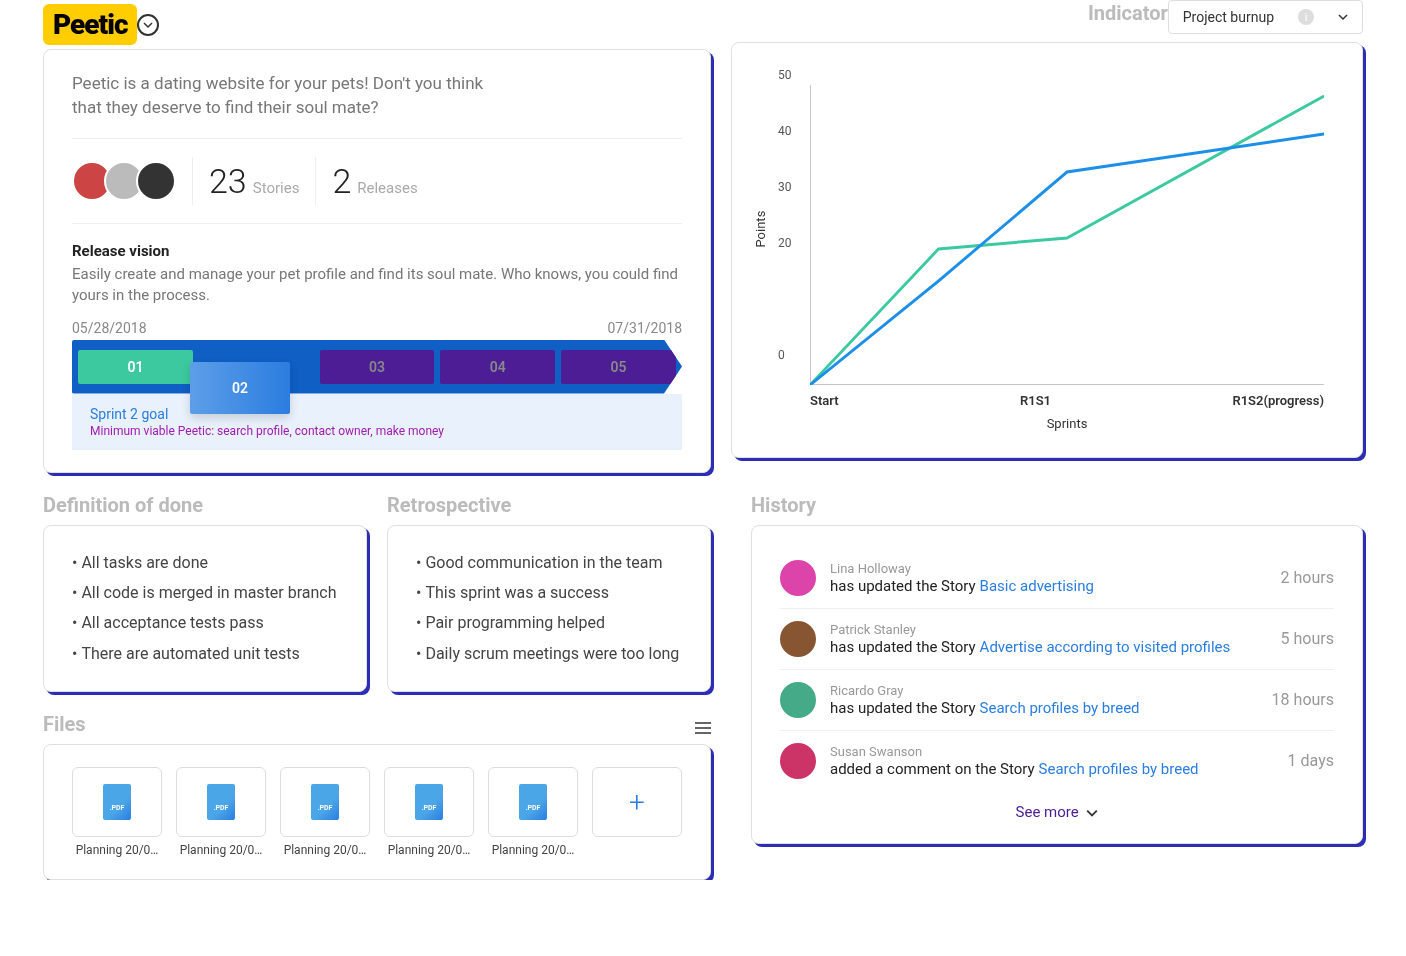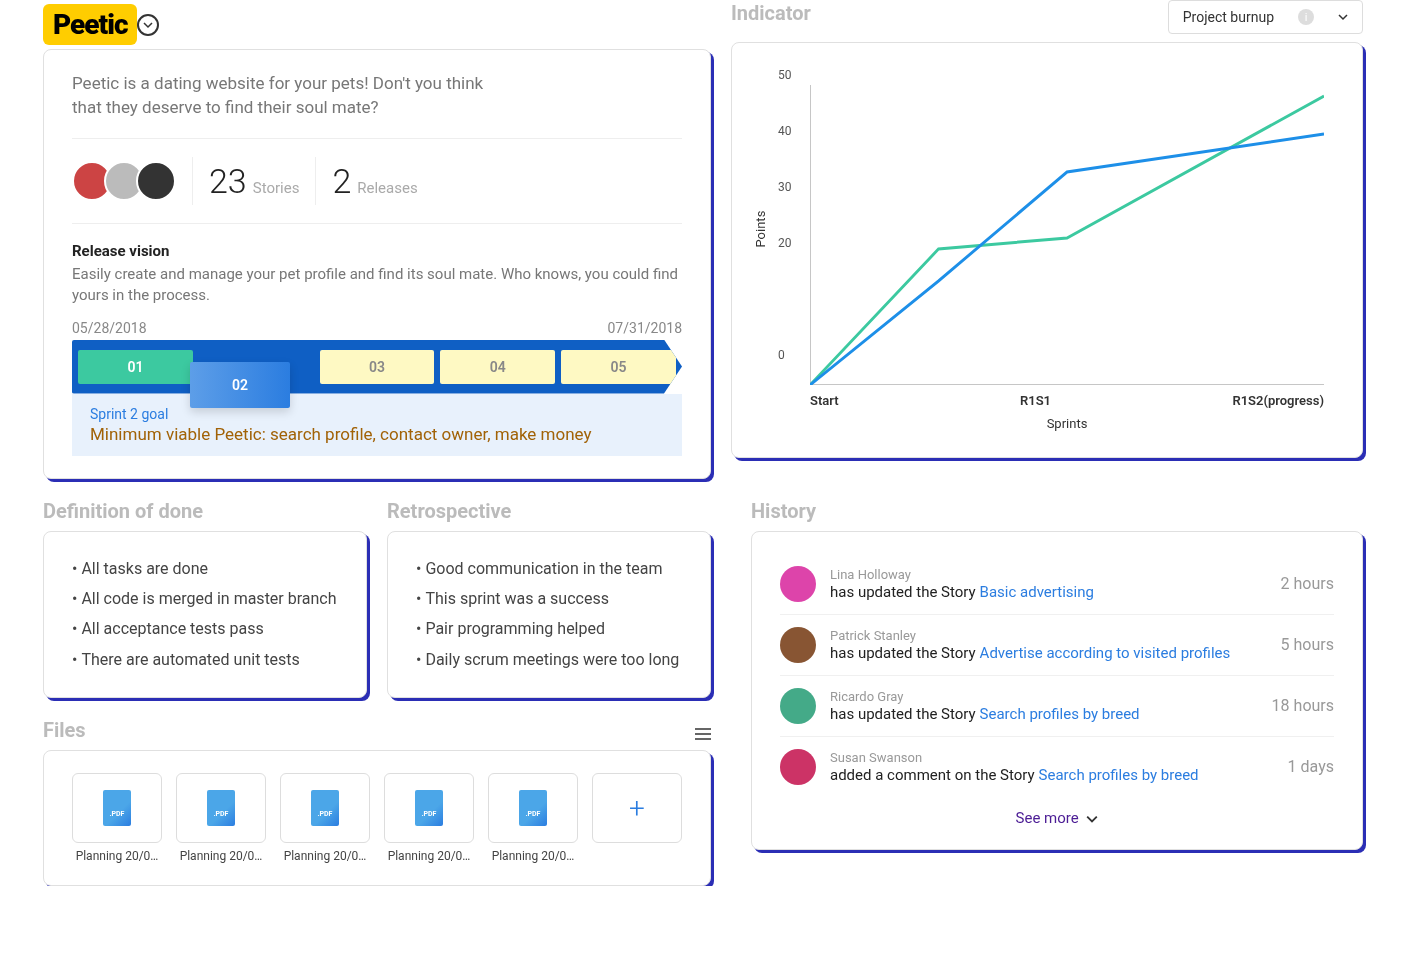--- a/index.html
+++ b/index.html
@@ -19,27 +19,27 @@
 .avatar.red { background: #c44; }
 .avatar.grey { background: #bbb; }
 .avatar.dark { background: #333; }
 .vsep { width: 1px; height: 48px; background: #eee; }
 .stat-num { font-size: 34px; font-weight: 300; color: #222; }
 .stat-label { color: #aaa; font-size: 15px; margin-left: 6px; }
 .rv-title { font-weight: 700; font-size: 15px; color: #222; margin-bottom: 4px; }
 .rv-text { color: #777; font-size: 15px; line-height: 1.4; }
 .dates { display: flex; justify-content: space-between; color: #888; font-size: 14px; margin: 14px 0 4px; }
 .release-bar { background: #0f5fc4; position: relative; height: 54px; display: flex; align-items: center; padding: 0 6px; gap: 6px; border-radius: 2px; clip-path: polygon(0 0, calc(100% - 18px) 0, 100% 50%, calc(100% - 18px) 100%, 0 100%);}
-.sprint { background: #fef9c3; color: #888; font-weight: 600; font-size: 14px; height: 34px; display: flex; align-items: center; justify-content: center; flex: 1; border-radius: 2px; }
+.sprint { background: #4c1d95; color: #888; font-weight: 600; font-size: 14px; height: 34px; display: flex; align-items: center; justify-content: center; flex: 1; border-radius: 2px; }
 .sprint.active { background: #3cc9a0; color: #fff; }
-.sprint.overlay { position: absolute; left: 118px; top: 22px; width: 100px; height: 46px; background: linear-gradient(90deg, #5d9ee8, #2b7de0); color: #fff; box-shadow: 0 4px 10px rgba(0,0,0,0.15); z-index: 2; }
+.sprint.overlay { position: absolute; left: 118px; top: 22px; width: 100px; height: 52px; background: linear-gradient(90deg, #5d9ee8, #2b7de0); color: #fff; box-shadow: 0 4px 10px rgba(0,0,0,0.15); z-index: 2; }
 .goal-box { background: #e8f1fc; padding: 12px 18px; margin-top: 0; }
 .goal-title { color: #2b7de0; font-weight: 400; font-size: 14px; margin-bottom: 2px; }
-.goal-text { color: #a16207; font-size: 17px; }
-.indicator-header { display: flex; justify-content: space-between; align-items: center; margin-bottom: 8px; }
+.goal-text { color: #a21caf; font-size: 12px; }
+.indicator-header { display: flex; justify-content: flex-end; align-items: center; margin-bottom: 8px; }
 .select-box { border: 1px solid #ddd; border-radius: 4px; padding: 8px 14px; display: flex; align-items: center; gap: 24px; font-size: 14px; color: #333; cursor: pointer; background:#fff; }
 .info-dot { width: 16px; height: 16px; border-radius: 50%; background: #ddd; color: #fff; font-size: 11px; display: flex; align-items: center; justify-content: center; }
 .chart-wrap { position: relative; height: 370px; padding: 20px 10px 10px 50px; }
 .chart-svg { width: 100%; height: 300px; }
 .y-label { position: absolute; left: 0; top: 50%; transform: rotate(-90deg) translateX(10px); transform-origin: left; font-size: 13px; color: #333; }
 .x-labels { display: flex; justify-content: space-between; margin-top: 4px; font-size: 13px; font-weight: 600; color: #333; }
 .x-title { text-align: center; font-size: 13px; color: #333; margin-top: 8px; }
 .row2 { display: grid; grid-template-columns: 1fr 1fr; gap: 20px; }
 .list { list-style: none; }
 .list li { color: #444; font-size: 16px; line-height: 1.9; }

